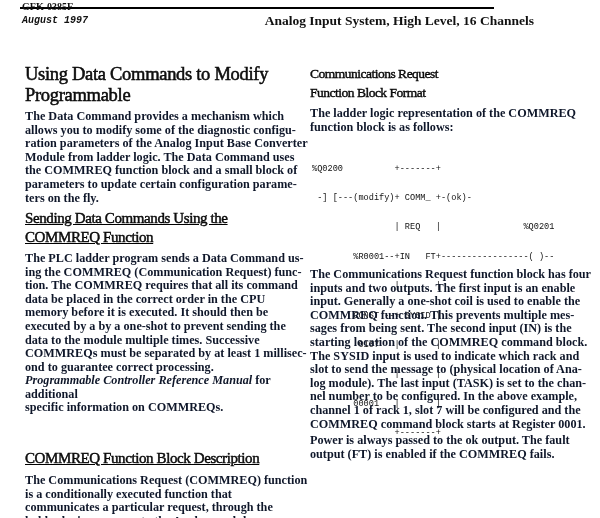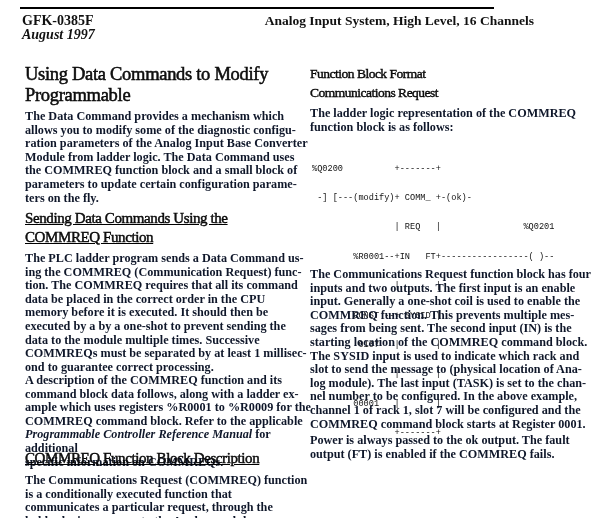--- a/index.html
+++ b/index.html
@@ -1,19 +1,19 @@
 <!DOCTYPE html>
 <html><head>
   <meta charset="utf-8">
   <style>
     html, body { margin: 0; padding: 0; background: #ffffff; }
     body { width: 600px; height: 518px; position: relative; overflow: hidden; color: #111; }
     .rule { position: absolute; left: 20px; top: 7px; width: 474px; height: 2px; background: #000; }
-    .hdr-left { position: absolute; left: 22px; top: 14px; font-family: "Liberation Serif", serif; font-size: 14px; line-height: 14px; font-weight: bold; }
-    .hdr-left .date { font-style: italic; }
+    .hdr-left { position: absolute; left: 22px; top: 0; font-family: "Liberation Serif", serif; font-size: 10px; line-height: 14px; font-weight: bold; }
+    .hdr-left .date { font-style: italic; font-family: Liberation Mono, monospace; }
     .hdr-right { position: absolute; right: 66px; top: 13px; font-family: "Liberation Serif", serif; font-size: 13.5px; font-weight: bold; white-space: nowrap; }
     .h1 { position: absolute; font-size: 18.5px; line-height: 21px; font-weight: normal; letter-spacing: -0.3px; -webkit-text-stroke: 0.5px #000; }
     .h2 { position: absolute; font-size: 15px; line-height: 19px; font-weight: normal; letter-spacing: -0.4px; -webkit-text-stroke: 0.45px #000; }
     .h3 { position: absolute; font-size: 13.5px; line-height: 19px; font-weight: normal; letter-spacing: -0.5px; -webkit-text-stroke: 0.4px #000; }
     .p { position: absolute; font-family: "Liberation Serif", serif; font-size: 12.2px; line-height: 13.6px; font-weight: bold; color: #0f172a; white-space: pre-line; width: 290px; }
     .p i { font-style: italic; }
     .ladder { position: absolute; left: 312px; top: 145px; font-family: "Liberation Mono", monospace; font-size: 8.6px; line-height: 9.8px; white-space: pre; color: #111; }
   </style>
 </head>
 <body>
@@ -43,36 +43,32 @@
 </div>
 <div class="p" style="left:25px; top:252px;">The PLC ladder program sends a Data Command us-
 ing the COMMREQ (Communication Request) func-
 tion.  The COMMREQ requires that all its command
 data be placed in the correct order in the CPU
 memory before it is executed.  It should then be
 executed by a by a one-shot to prevent sending the
 data to the module multiple times.  Successive
 COMMREQs must be separated by at least 1 millisec-
 ond to guarantee correct processing.</div>
-<div class="p" style="left:25px; top:374px;"><span>A description of the COMMREQ function and its
-command block data follows, along with a ladder ex-
-ample which uses registers %R0001 to %R0009 for the
-COMMREQ command block.  Refer to the applicable
-</span><i>Programmable Controller Reference Manual</i><span> for additional
+<div class="p" style="left:25px; top:374px;"><i>Programmable Controller Reference Manual</i><span> for additional
 specific information on COMMREQs.</span></div>
 
 <div class="h2" style="left:25px; top:449px;text-decoration:underline;">COMMREQ Function Block Description</div>
 <div class="p" style="left:25px; top:474px;">The Communications Request (COMMREQ) function
 is a conditionally executed function that
 communicates a particular request, through the
 ladder logic program, to the Analog module</div>
 
 <div class="h3" style="left:310px; top:64px;">
+  <div>Communications Request</div>
   <div>Function Block Format</div>
-  <div>Communications Request</div>
 </div>
 <div class="p" style="left:310px; top:107px;">The ladder logic representation of the COMMREQ
 function block is as follows:</div>
 
 <div class="ladder">
   <div>%Q0200          +-------+</div>
   <div> -] [---(modify)+ COMM_ +-(ok)-</div>
   <div>                | REQ   |                %Q0201</div>
   <div>        %R0001--+IN   FT+-----------------( )--</div>
   <div>                |       |</div>

